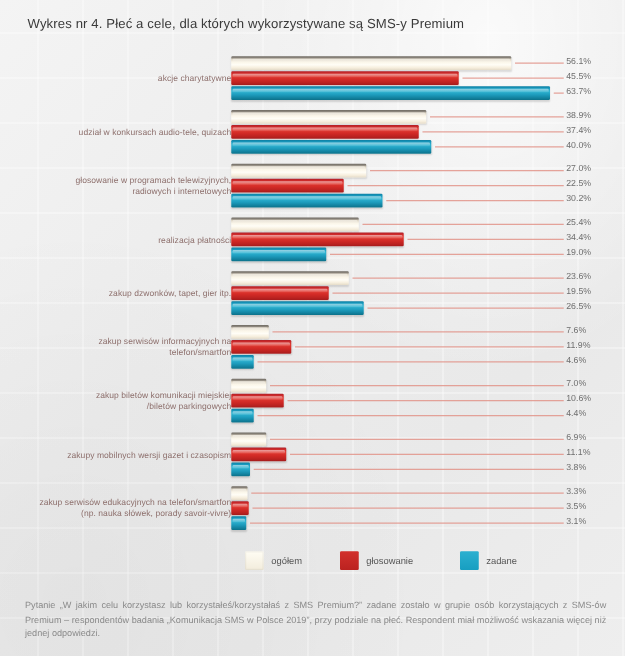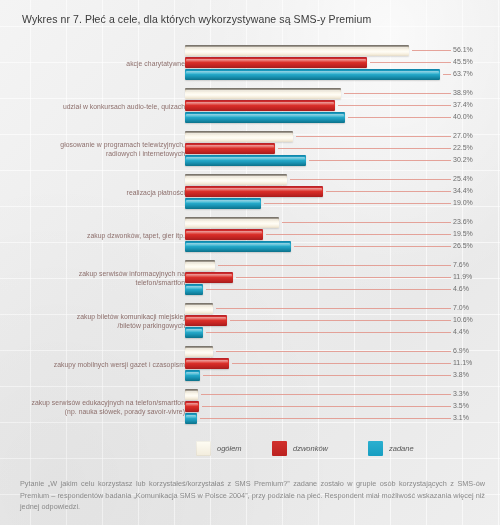--- a/index.html
+++ b/index.html
@@ -150,21 +150,20 @@
     width: 500px;
     height: 22px;
   }
   .legend-item {
     position: absolute;
     top: 0;
     height: 16px;
     display: flex;
     align-items: center;
     gap: 6px;
-    font-style: italic;
   }
   .swatch {
     width: 15px;
     height: 15px;
     border-radius: 1px;
   }
   .swatch.s0 { background: linear-gradient(to bottom, #fffdf4, #f2ecdc); box-shadow: inset 0 0 0 1px rgba(0,0,0,0.05); }
   .swatch.s1 { background: linear-gradient(to bottom, #d2302c, #bb2220); }
   .swatch.s2 { background: linear-gradient(to bottom, #2bb0d0, #179ec1); }
   .legend-label {
@@ -183,21 +182,21 @@
     text-align: justify;
   }
 </style>
 </head>
 <body>
 
 <div id="root">
   <div id="grid"></div>
   <div id="sheen"></div>
 
-  <div class="title">Wykres nr 7. Płeć a cele, dla których wykorzystywane są SMS-y Premium</div>
+  <div class="title">Wykres nr 4. Płeć a cele, dla których wykorzystywane są SMS-y Premium</div>
 
   <div class="plot" id="plot">
       <div class="group" style="top: 5px;">
         <div class="cat-label" style="top: 14.7px;">
           <div>akcje charytatywne</div>
         </div>
         <div class="bars">
           <div class="barrow" style="top: 0px; width: 315px;">
             <div class="bar s0" title="ogółem: 56.1%" style="width: 224.4px;"></div>
             <div class="leader" style="left: 227.4px; width: 38.6px;"></div>
@@ -397,22 +396,22 @@
       </div>
     </div>
 
   <div class="legend" id="legend">
       <div class="legend-item" style="left: 196px;">
         <span class="swatch s0"></span>
         <span class="legend-label">ogółem</span>
       </div>
       <div class="legend-item" style="left: 272px;">
         <span class="swatch s1"></span>
-        <span class="legend-label">dzwonków</span>
+        <span class="legend-label">głosowanie</span>
       </div>
       <div class="legend-item" style="left: 368px;">
         <span class="swatch s2"></span>
         <span class="legend-label">zadane</span>
       </div>
     </div>
 
-  <div class="footer">Pytanie „W jakim celu korzystasz lub korzystałeś/korzystałaś z SMS Premium?” zadane zostało w grupie osób korzystających z SMS-ów Premium – respondentów badania „Komunikacja SMS w Polsce 2004”, przy podziale na płeć. Respondent miał możliwość wskazania więcej niż jednej odpowiedzi.</div>
+  <div class="footer">Pytanie „W jakim celu korzystasz lub korzystałeś/korzystałaś z SMS Premium?” zadane zostało w grupie osób korzystających z SMS-ów Premium – respondentów badania „Komunikacja SMS w Polsce 2019”, przy podziale na płeć. Respondent miał możliwość wskazania więcej niż jednej odpowiedzi.</div>
 </div>
 
 </body></html>

